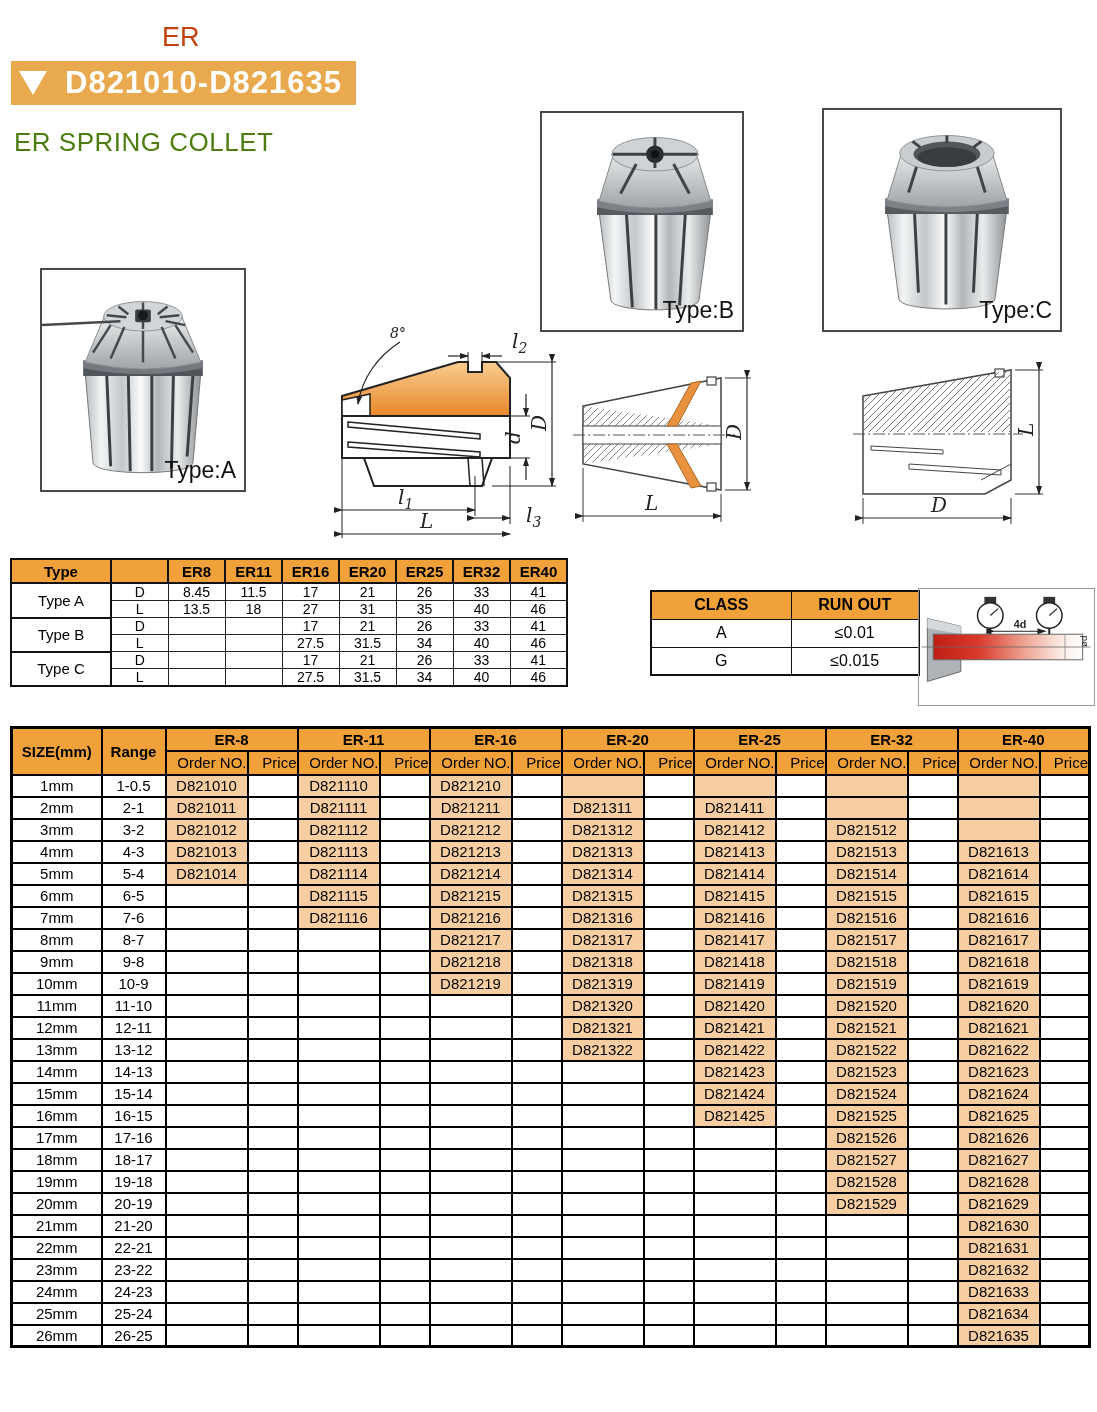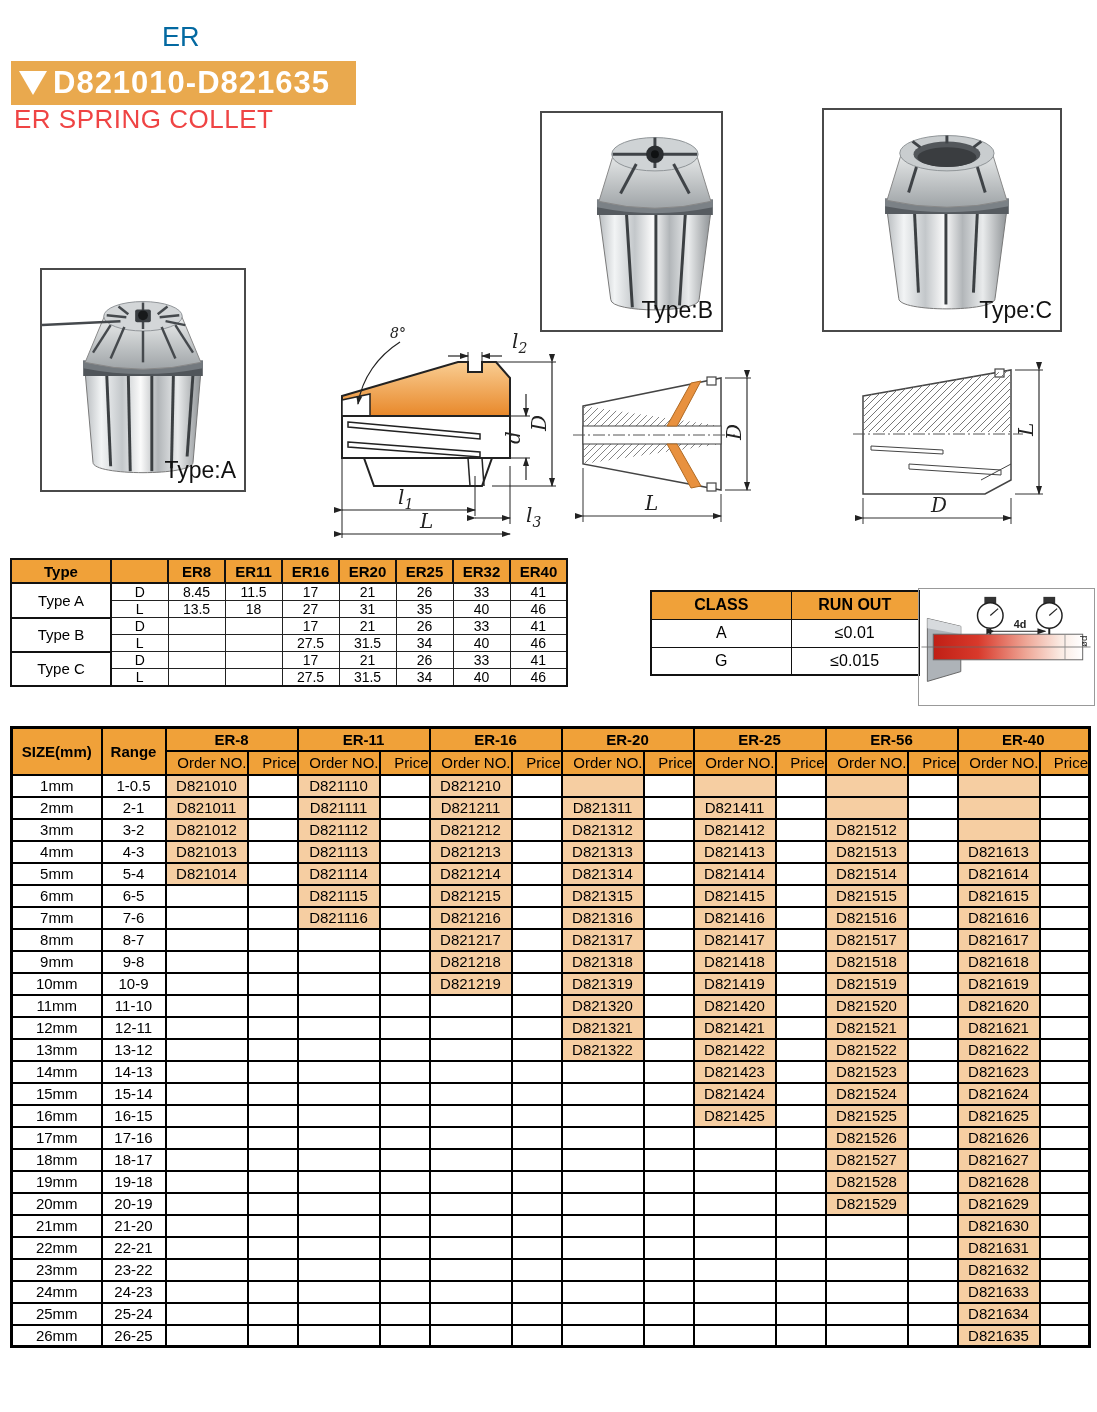--- a/index.html
+++ b/index.html
@@ -1,31 +1,31 @@
 <!DOCTYPE html>
 <html><head>
 <meta charset="utf-8">
 <style>
   * { margin:0; padding:0; box-sizing:border-box; }
   html,body { background:#ffffff; }
   body { font-family:"Liberation Sans", sans-serif; color:#000; }
   .page { position:relative; width:1097px; height:1412px; background:#fff; overflow:hidden; }
 
-  .brand { position:absolute; left:162px; top:22px; font-size:27px; color:#0369a1; }
+  .brand { position:absolute; left:162px; top:22px; font-size:27px; color:#c2410c; }
   .banner { position:absolute; left:11px; top:61px; width:345px; height:44px;
-            background:#e9a94e; display:flex; align-items:center; padding-left:8px; }
+            background:#e9a94e; display:flex; align-items:center; padding-left:8px;gap:12px; }
   .banner .tri { width:0; height:0; border-left:14px solid transparent; border-right:14px solid transparent;
                  border-top:24px solid #fff; margin-right:6px; }
   .banner .rng { font-size:31px; font-weight:800; color:#fff; letter-spacing:1px; }
-  .subtitle { position:absolute; left:14px; top:104px; font-size:26px; letter-spacing:0.5px; color:#ef4444; }
+  .subtitle { position:absolute; left:14px; top:127px; font-size:26px; letter-spacing:0.5px; color:#4d7c0f; }
 
   .photo-box { position:absolute; border:2px solid #4a4a4a; background:#fff; }
   .photo-box .plabel { position:absolute; right:8px; bottom:6px; font-size:23px; color:#111; }
   #photoA { left:40px; top:268px; width:206px; height:224px; }
-  #photoB { left:540px; top:111px; width:183px; height:221px; }
+  #photoB { left:540px; top:111px; width:204px; height:221px; }
   #photoC { left:822px; top:108px; width:240px; height:224px; }
 
   .drawing { position:absolute; }
   #drawSec { left:330px; top:316px; width:238px; height:232px; }
   #drawB   { left:573px; top:356px; width:208px; height:172px; }
   #drawC   { left:851px; top:352px; width:224px; height:178px; }
 
   svg text { fill:#222; }
   .dim { font-family:"DejaVu Serif", serif; font-style:italic; font-size:20px; }
   .dimS { font-family:"DejaVu Serif", serif; font-style:italic; font-size:14px; }
@@ -433,21 +433,21 @@
       </colgroup>
     <thead>
         <tr>
           <th class="szh" rowspan="2">SIZE(mm)</th>
           <th class="szh" rowspan="2">Range</th>
           <th class="grp" colspan="2">ER-8</th>
           <th class="grp" colspan="2">ER-11</th>
           <th class="grp" colspan="2">ER-16</th>
           <th class="grp" colspan="2">ER-20</th>
           <th class="grp" colspan="2">ER-25</th>
-          <th class="grp" colspan="2">ER-56</th>
+          <th class="grp" colspan="2">ER-32</th>
           <th class="grp" colspan="2">ER-40</th>
         </tr>
         <tr>
           <th class="sub">Order NO.</th>
           <th class="sub">Price</th>
           <th class="sub">Order NO.</th>
           <th class="sub">Price</th>
           <th class="sub">Order NO.</th>
           <th class="sub">Price</th>
           <th class="sub">Order NO.</th>

